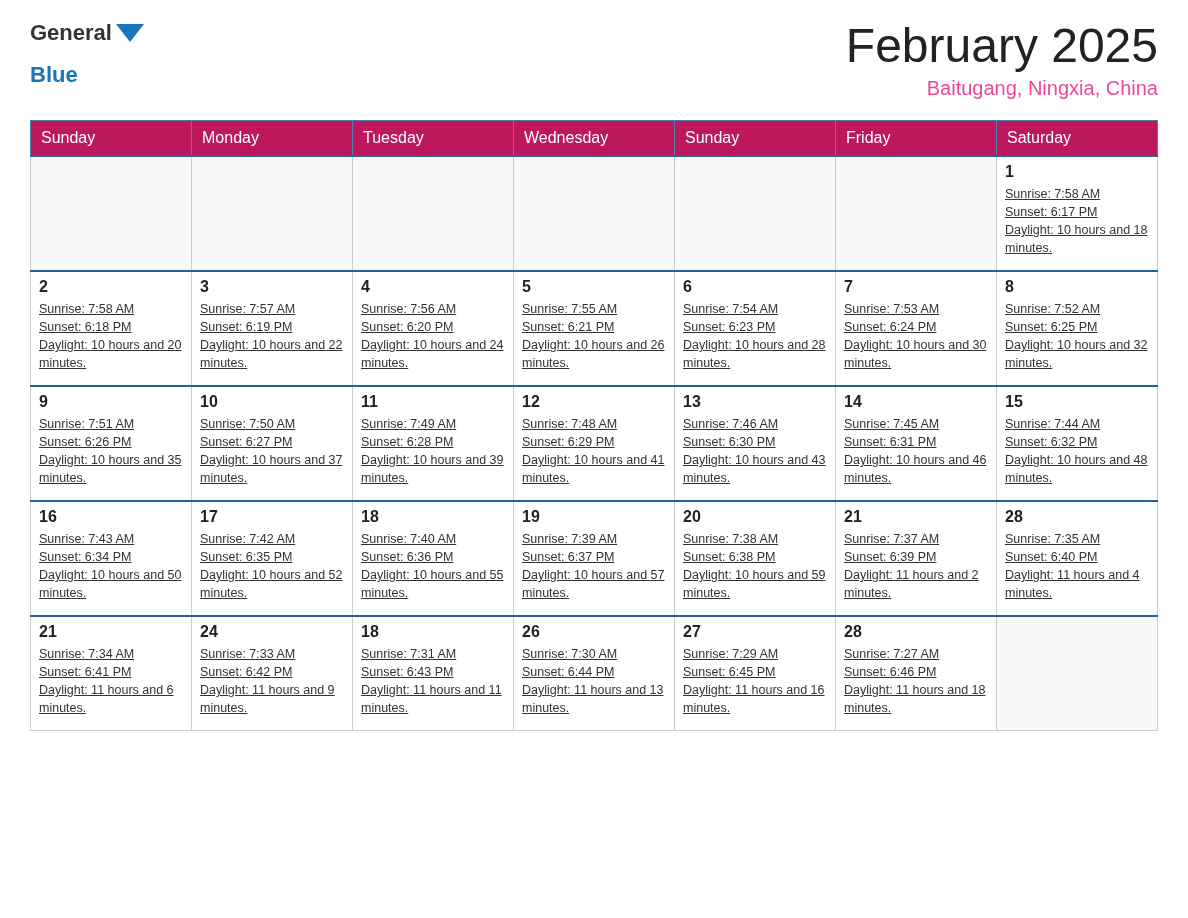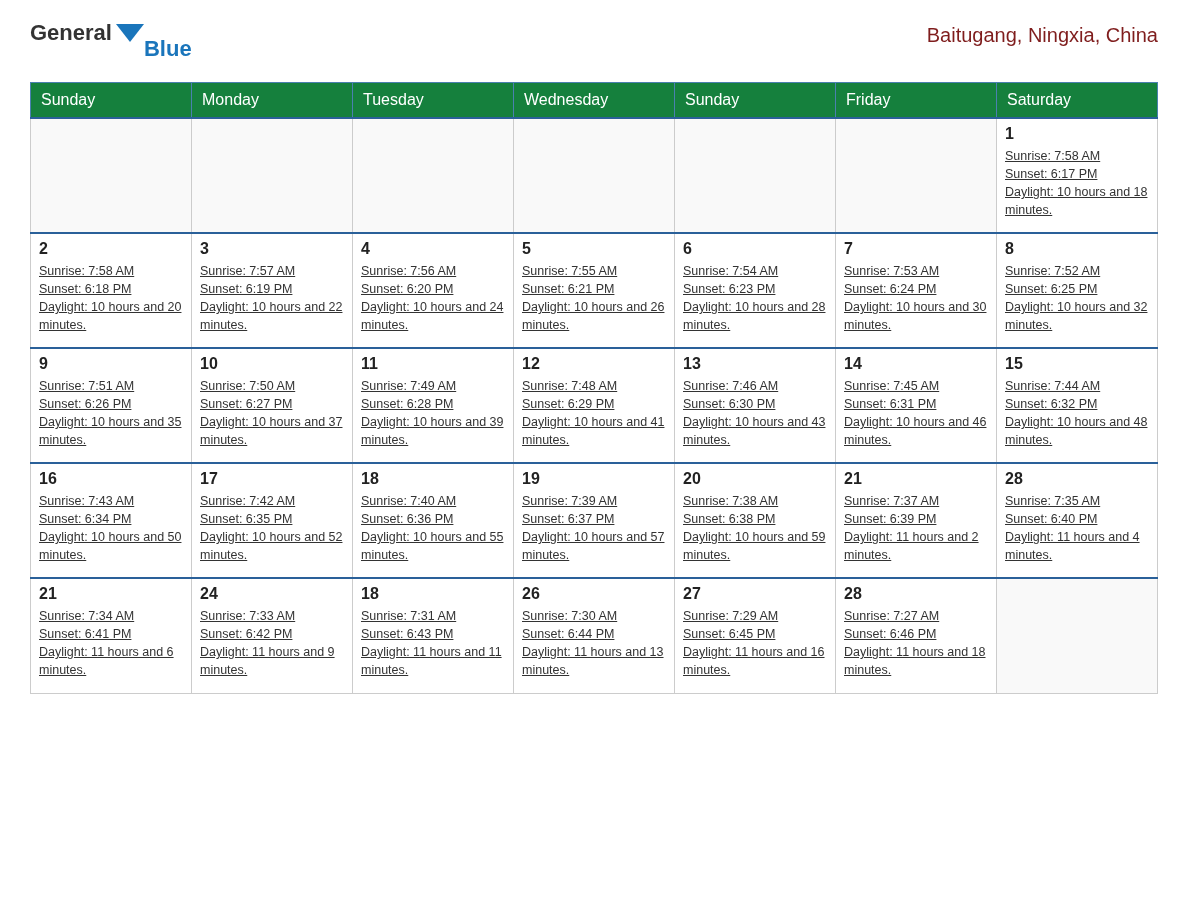--- a/index.html
+++ b/index.html
@@ -11,21 +11,21 @@
       min-height: 918px;
     }
     .header {
       display: flex;
       justify-content: space-between;
       align-items: flex-start;
       margin-bottom: 20px;
     }
     .logo {
       display: flex;
-      flex-direction: row;
+      flex-direction: column;
       align-items: flex-start;
     }
     .logo-top {
       display: flex;
       align-items: center;
       font-size: 22px;
       font-weight: bold;
       color: #333;
     }
     .logo-arrow {
@@ -47,30 +47,30 @@
       text-align: right;
     }
     .month-title {
       font-size: 48px;
       font-weight: normal;
       color: #222;
       line-height: 1.1;
     }
     .location {
       font-size: 20px;
-      color: #7f1d1d;
+      color: #ec4899;
       margin-top: 4px;
     }
     .calendar {
       width: 100%;
       border-collapse: collapse;
       border: 1px solid #aaa;
     }
     .calendar th {
-      background-color: #15803d;
+      background-color: #be185d;
       color: #fff;
       font-size: 16px;
       font-weight: normal;
       padding: 8px 10px;
       text-align: left;
       border: 1px solid #4a80b0;
     }
     .calendar td {
       vertical-align: top;
       padding: 6px 8px;
@@ -104,20 +104,21 @@
 
 <div class="header">
   <div class="logo">
     <div class="logo-top">
       <span>General</span>
       <span class="logo-arrow"></span>
     </div>
     <div class="logo-blue">Blue</div>
   </div>
   <div class="title-section">
+    <div class="month-title">February 2025</div>
     <div class="location">Baitugang, Ningxia, China</div>
   </div>
 </div>
 
 <table class="calendar">
   <thead>
     <tr>
     <th>Sunday</th>
         <th>Monday</th>
         <th>Tuesday</th>

